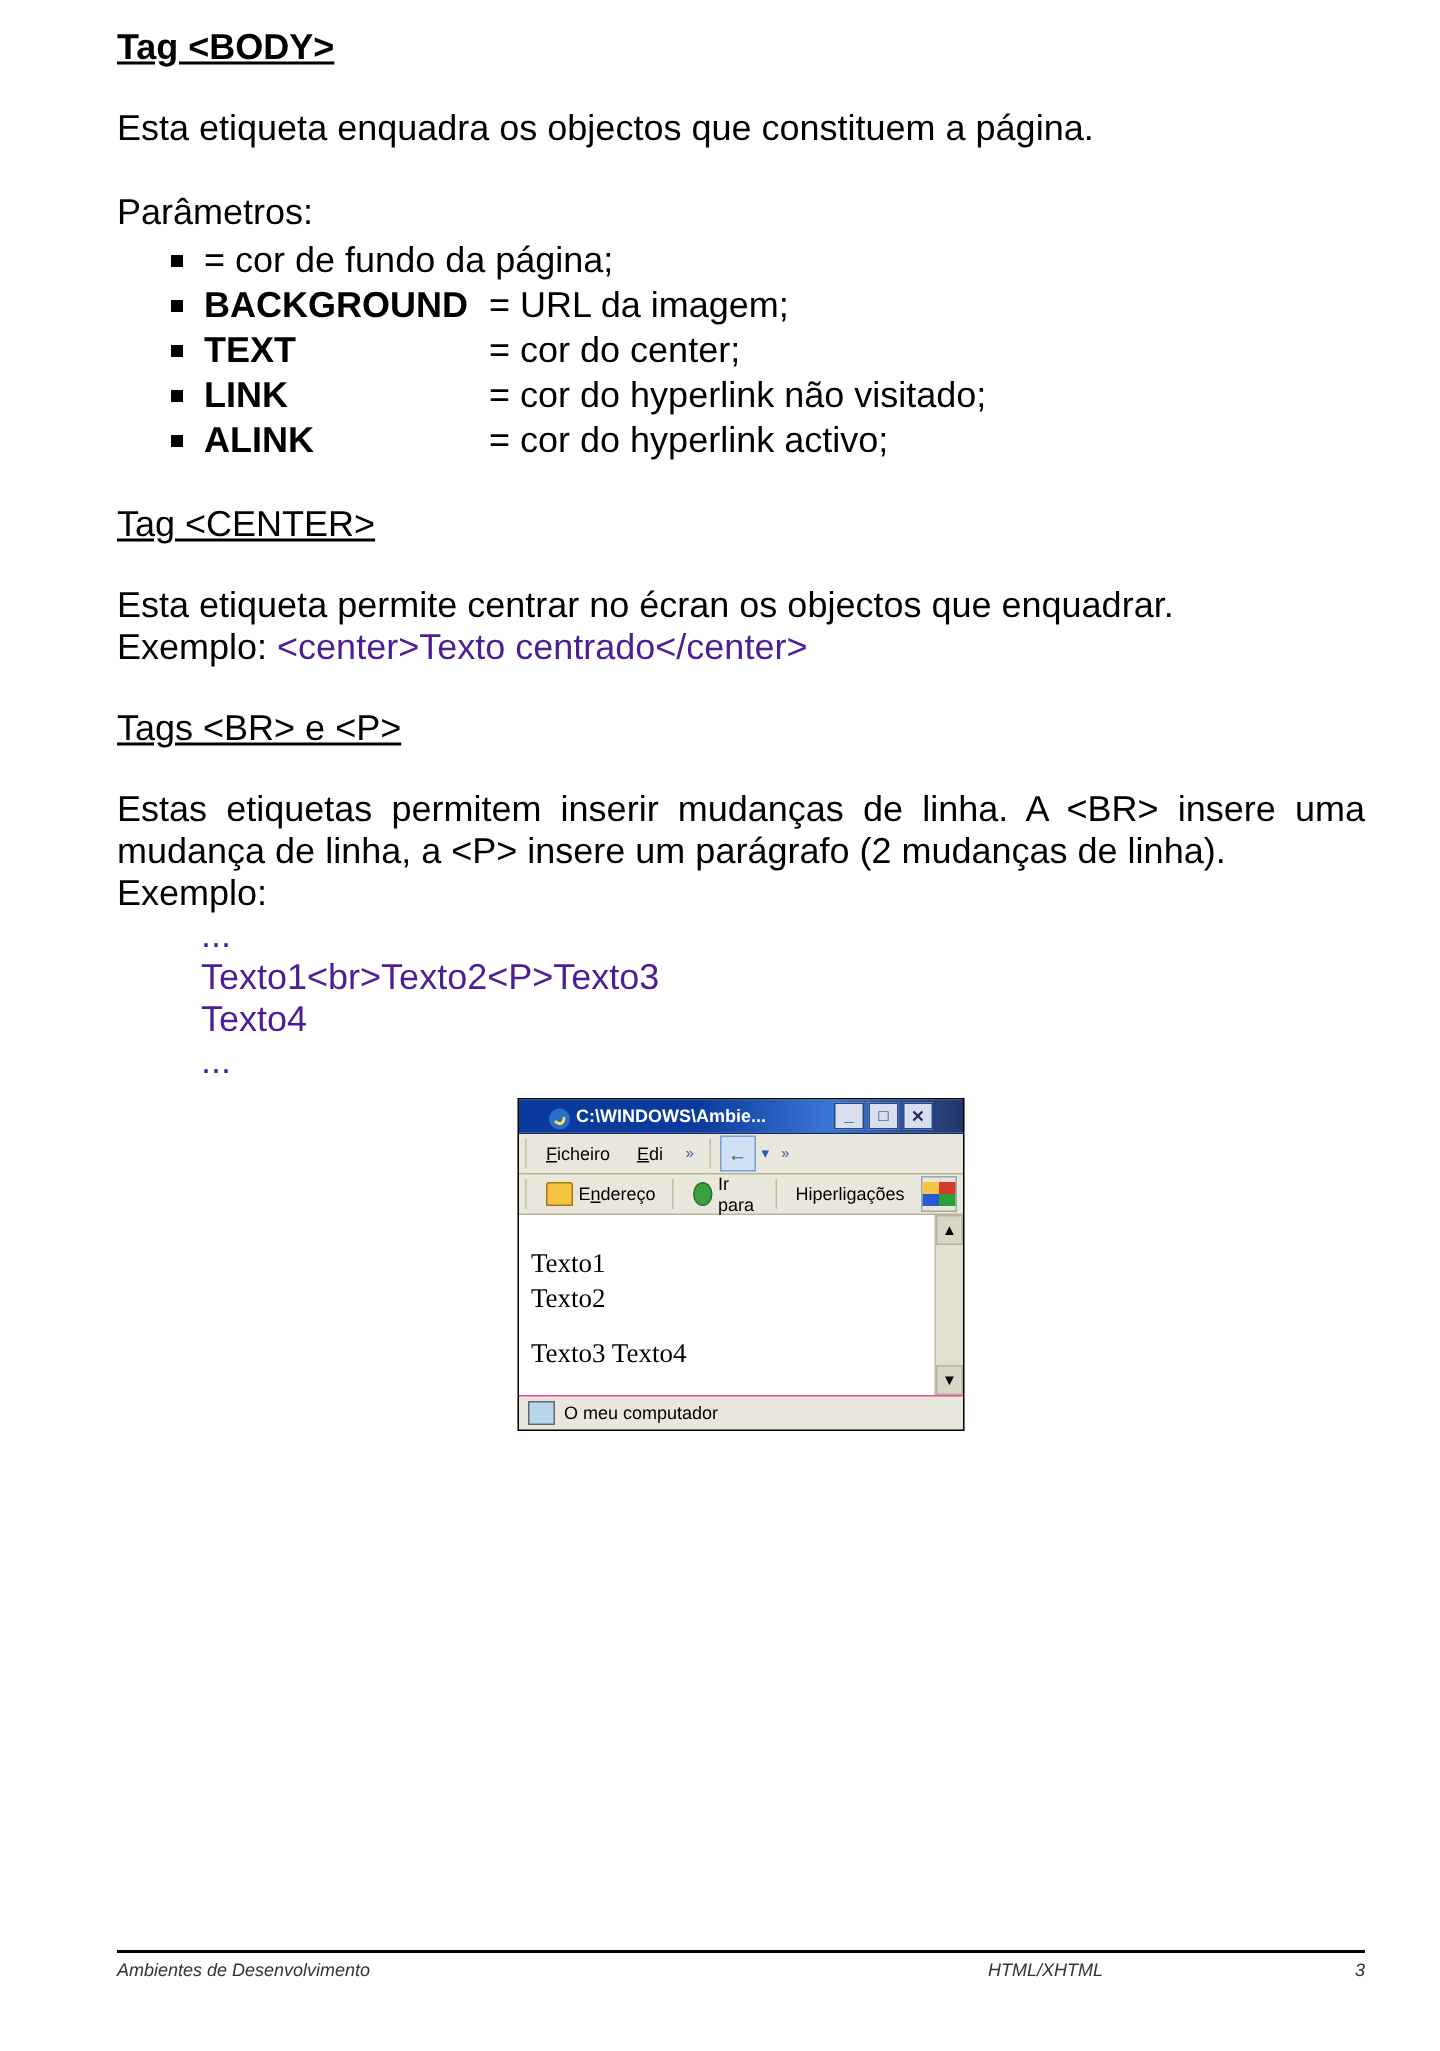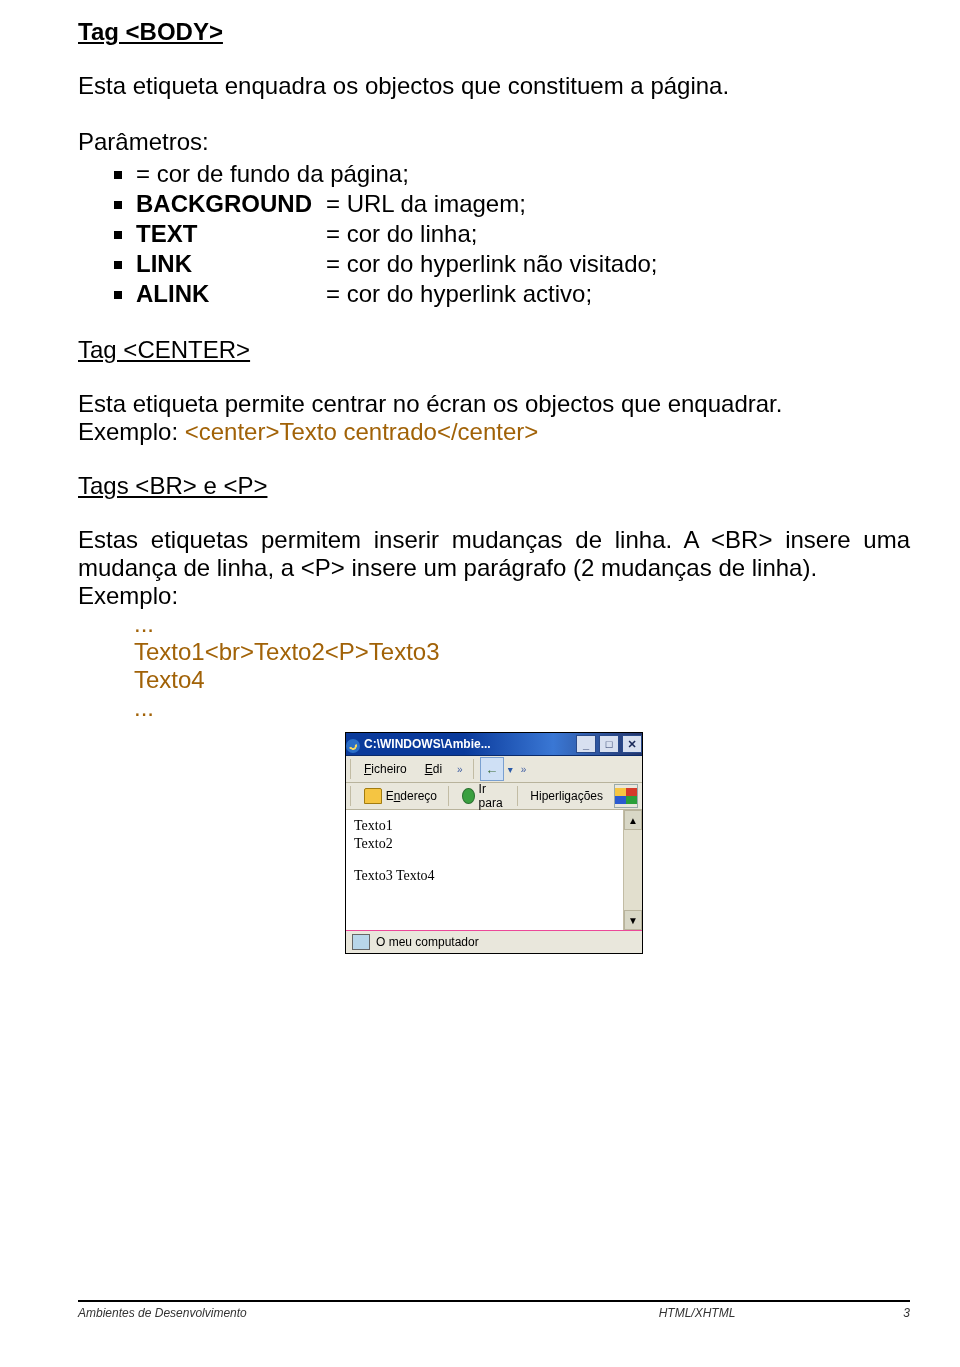--- a/index.html
+++ b/index.html
@@ -49,40 +49,40 @@
     position: relative;
     top: -3px;
   }
   .prow .key {
     flex: none;
     font-weight: bold;
     width: 190px;
   }
   .prow .val {}
   .h2 { font-weight: normal; text-decoration: underline; margin: 28px 0 26px; }
-  .blue { color: #a16207; }
+  .blue { color: #4c1d95; }
   .indent { margin-left: 56px; }
 
   
   .mini-window {
     width: 296px;
     margin: 10px auto 0;
     border: 1px solid #000;
     background: #e9e7dc;
     font-family: Tahoma, sans-serif;
     font-size: 12px;
     color: #000;
   }
   .mw-title {
     display:flex;
     align-items:center;
     height: 22px;
     background: linear-gradient(to right, #0a3a9b 40%, #3a77d4 70%, #23346a);
     color:#fff;
-    padding: 0 0;
+    padding: 0 20px;
     border-bottom: 1px solid #0a2a6a;
   }
   .mw-title .ttxt { flex:1 1 auto; white-space: nowrap; overflow:hidden; font-weight:bold; }
   .mw-ctrlbtn {
     width: 18px; height:16px;
     background:#d8e0f0;
     border:1px solid #2a4a8a;
     margin-left:3px;
     display:flex; align-items:center; justify-content:center;
     color:#1a2a5a; font-size:11px; font-weight:bold;
@@ -91,21 +91,21 @@
   .sep { width:1px; height:20px; background:#c2bca4; margin-right:2px; }
   .chev { font-size:10px; color:#3b5aa0; padding-left:4px; }
   .mw-btn { display:flex; align-items:center; height:22px; padding:0 6px; border:1px solid transparent; }
   .icon-folder { width:16px; height:14px; background:#f5c542; border:1px solid #a27c10; border-radius:2px 2px 0 0; margin-right:4px; }
   .icon-globe { width:14px; height:14px; border:1px solid #2a7030; border-radius:50%; background:#3aa040; margin-right:4px; }
   .sq { width:22px; height:22px; border:1px solid #7aa0d0; background:#cfe0f5; display:flex; align-items:center; justify-content:center; }
   .left-arrow::before { content:"←"; color:#3a6a35; font-weight:bold; font-size:13px; }
   .mw-logo { width:30px; height:22px; margin-left:auto; border:1px solid #9aa; display:flex; align-items:center; justify-content:center; }
   .mw-flag { width:22px; height:16px; background: conic-gradient(#d53a2a 0 25%, #2aa03a 0 50%, #2a5ad0 0 75%, #f5c542 0 100%); }
   .mw-content { display:flex; height:120px; background:#fff; }
-  .mw-text { flex:1 1 auto; padding:6px 8px; font-family: "Times New Roman", serif; font-size:14px; }
+  .mw-text { flex:1 1 auto; padding:20px 8px; font-family: "Times New Roman", serif; font-size:18px; }
   .mw-text p { margin:2px 0; }
   .mw-vscroll { width:18px; background:#e2dfce; border-left:1px solid #c2bca4; display:flex; flex-direction:column; }
   .vsbtn { height:18px; border:1px solid #b8b39c; display:flex; align-items:center; justify-content:center; font-size:10px; background:#d8d7c6;}
   .vstrack { flex:1; }
   .mw-status { height:22px; border-top:1px solid #ec4899; display:flex; align-items:center; padding:0 6px; }
   .icon-mon { width:16px; height:14px; border:1px solid #666; background:#b8d6ea; margin-right:6px; }
 
   .footer {
     position:absolute;
     bottom:0; left:0; right:0;
@@ -138,21 +138,21 @@
       <span class="val">= cor de fundo da página;</span>
     </div>
     <div class="prow">
       <span class="bullet"></span>
       <span class="key">BACKGROUND</span>
       <span class="val">= URL da imagem;</span>
     </div>
     <div class="prow">
       <span class="bullet"></span>
       <span class="key">TEXT</span>
-      <span class="val">= cor do linha;</span>
+      <span class="val">= cor do center;</span>
     </div>
     <div class="prow">
       <span class="bullet"></span>
       <span class="key">LINK</span>
       <span class="val">= cor do hyperlink não visitado;</span>
     </div>
     <div class="prow">
       <span class="bullet"></span>
       <span class="key">ALINK</span>
       <span class="val">= cor do hyperlink activo;</span>

